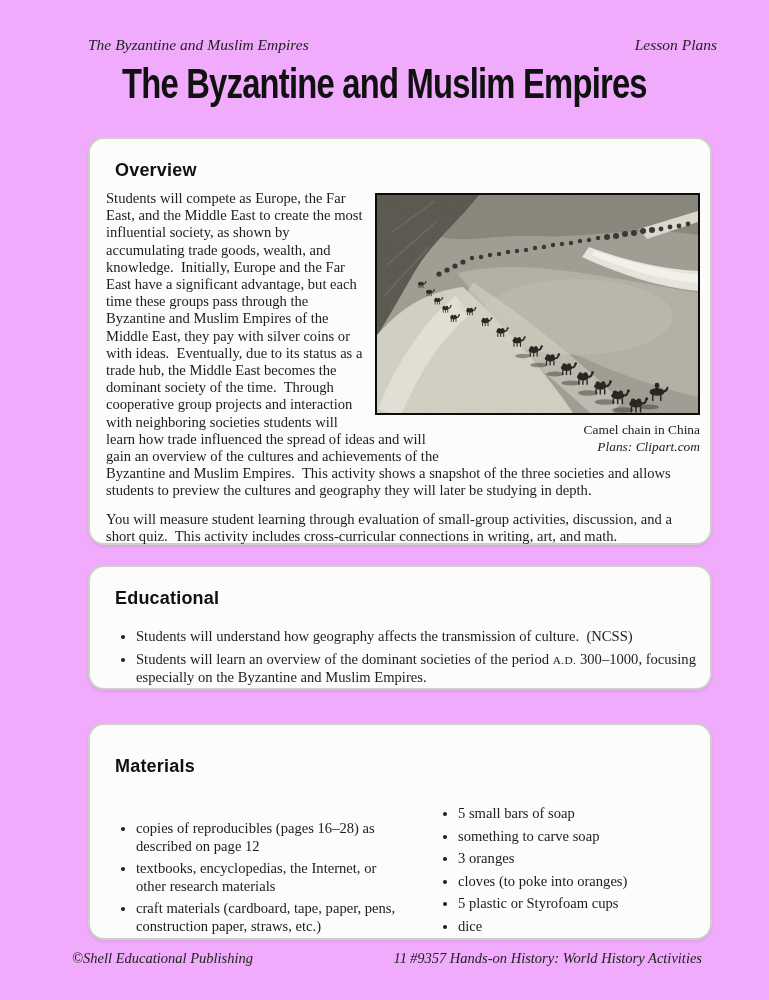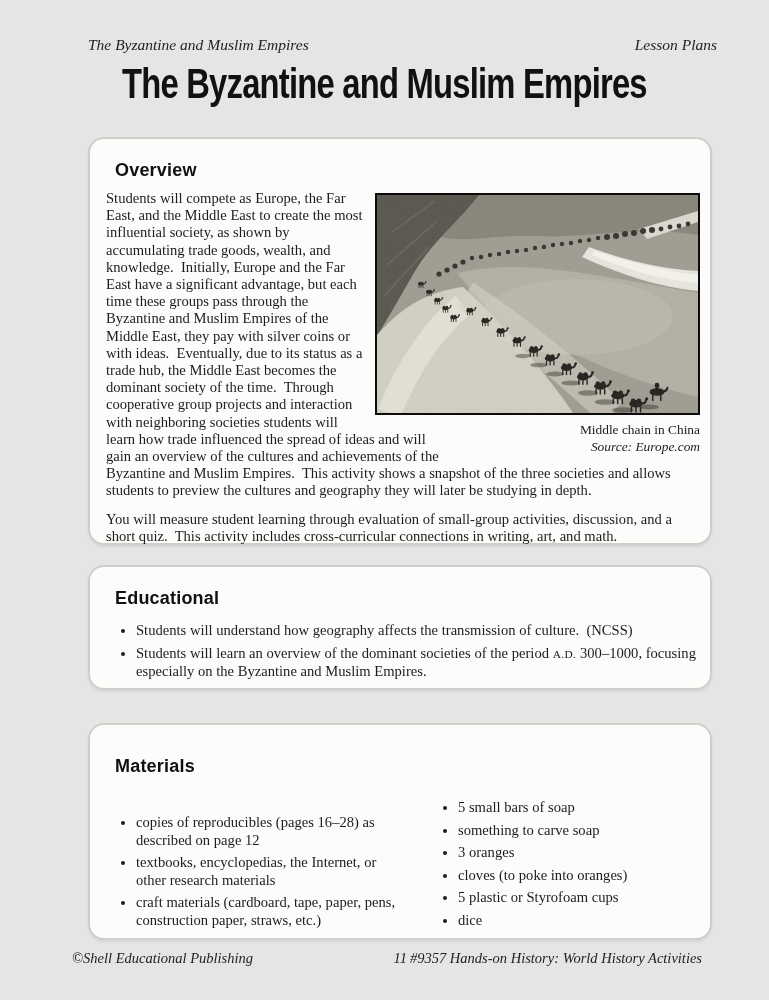--- a/index.html
+++ b/index.html
@@ -1,18 +1,18 @@
 <!DOCTYPE html>
 <html><head>
 <meta charset="utf-8">
 <style>
   html,body { margin:0; padding:0; }
   .page {
     position:relative; width:769px; height:1000px; margin:0 auto;
-    background:#e5e5e5; color:#1c1c1c; overflow:hidden;
+    background:#f0abfc; color:#1c1c1c; overflow:hidden;
     font-family:"Liberation Serif", serif;
   }
   
   .running-head {
     position:absolute; top:36px; left:88px; width:629px;
     display:flex; justify-content:space-between;
     font-style:italic; font-size:15.5px; color:#222;
   }
   
   .page-title {
@@ -44,21 +44,21 @@
     border:2px solid #0c0c0c; background:#a5a299; line-height:0;
   }
   .photo-caption {
     float:right; clear:right; width:238px; margin:3px 0 6px 10px;
     text-align:right; font-size:13.4px; line-height:16.5px;
   }
   .cap-italic { font-style:italic; }
   .ov-text p { margin:0; }
   .ov-text p + p { margin-top:11px; }
   
-  ul.blist { margin:13px 0 0 0; padding-left:30px; list-style:disc outside; }
+  ul.blist { margin:19px 0 0 0; padding-left:30px; list-style:disc outside; }
   ul.blist li { margin-bottom:5px; line-height:17.6px; font-size:14.6px; }
   .smallcaps { font-size:0.78em; letter-spacing:0.4px; }
   
   .mat-cols { display:flex; margin-top:1px;align-items:flex-end; }
   .mat-left { width:322px; }
   .mat-left li { max-width:268px; }
   .mat-right { flex:1; }
   
   .footer {
     position:absolute; top:950px; left:72px; width:630px;
@@ -188,22 +188,22 @@
               <circle cx="10" cy="2.2" r="2.4"></circle>
               <rect x="8.4" y="3.6" width="3.2" height="5.4"></rect>
               <rect x="5" y="12" width="1.5" height="6"></rect>
               <rect x="13" y="12" width="1.5" height="6"></rect>
             </g>
           </g>
           <rect width="321" height="218" filter="url(#grain)" opacity="0.22"></rect>
         </svg>
       </div>
       <div class="photo-caption">
-        <div>Middle chain in China</div>
-        <div class="cap-italic">Source: Europe.com</div>
+        <div>Camel chain in China</div>
+        <div class="cap-italic">Plans: Clipart.com</div>
       </div>
       <p>Students will compete as Europe, the Far East, and the Middle East to create the most influential society, as shown by accumulating trade goods, wealth, and knowledge.&nbsp; Initially, Europe and the Far East have a significant advantage, but each time these groups pass through the Byzantine and Muslim Empires of the Middle East, they pay with silver coins or with ideas.&nbsp; Eventually, due to its status as a trade hub, the Middle East becomes the dominant society of the time.&nbsp; Through cooperative group projects and interaction with neighboring societies students will learn how trade influenced the spread of ideas and will gain an overview of the cultures and achievements of the Byzantine and Muslim Empires.&nbsp; This activity shows a snapshot of the three societies and allows students to preview the cultures and geography they will later be studying in depth.</p>
       <p>You will measure student learning through evaluation of small-group activities, discussion, and a short quiz.&nbsp; This activity includes cross-curricular connections in writing, art, and math.</p>
     </div>
   </div>
 
   <div class="box" id="objectives-box">
     <h2>Educational</h2>
     <ul class="blist">
       <li>Students will understand how geography affects the transmission of culture.&nbsp; (NCSS)</li>

